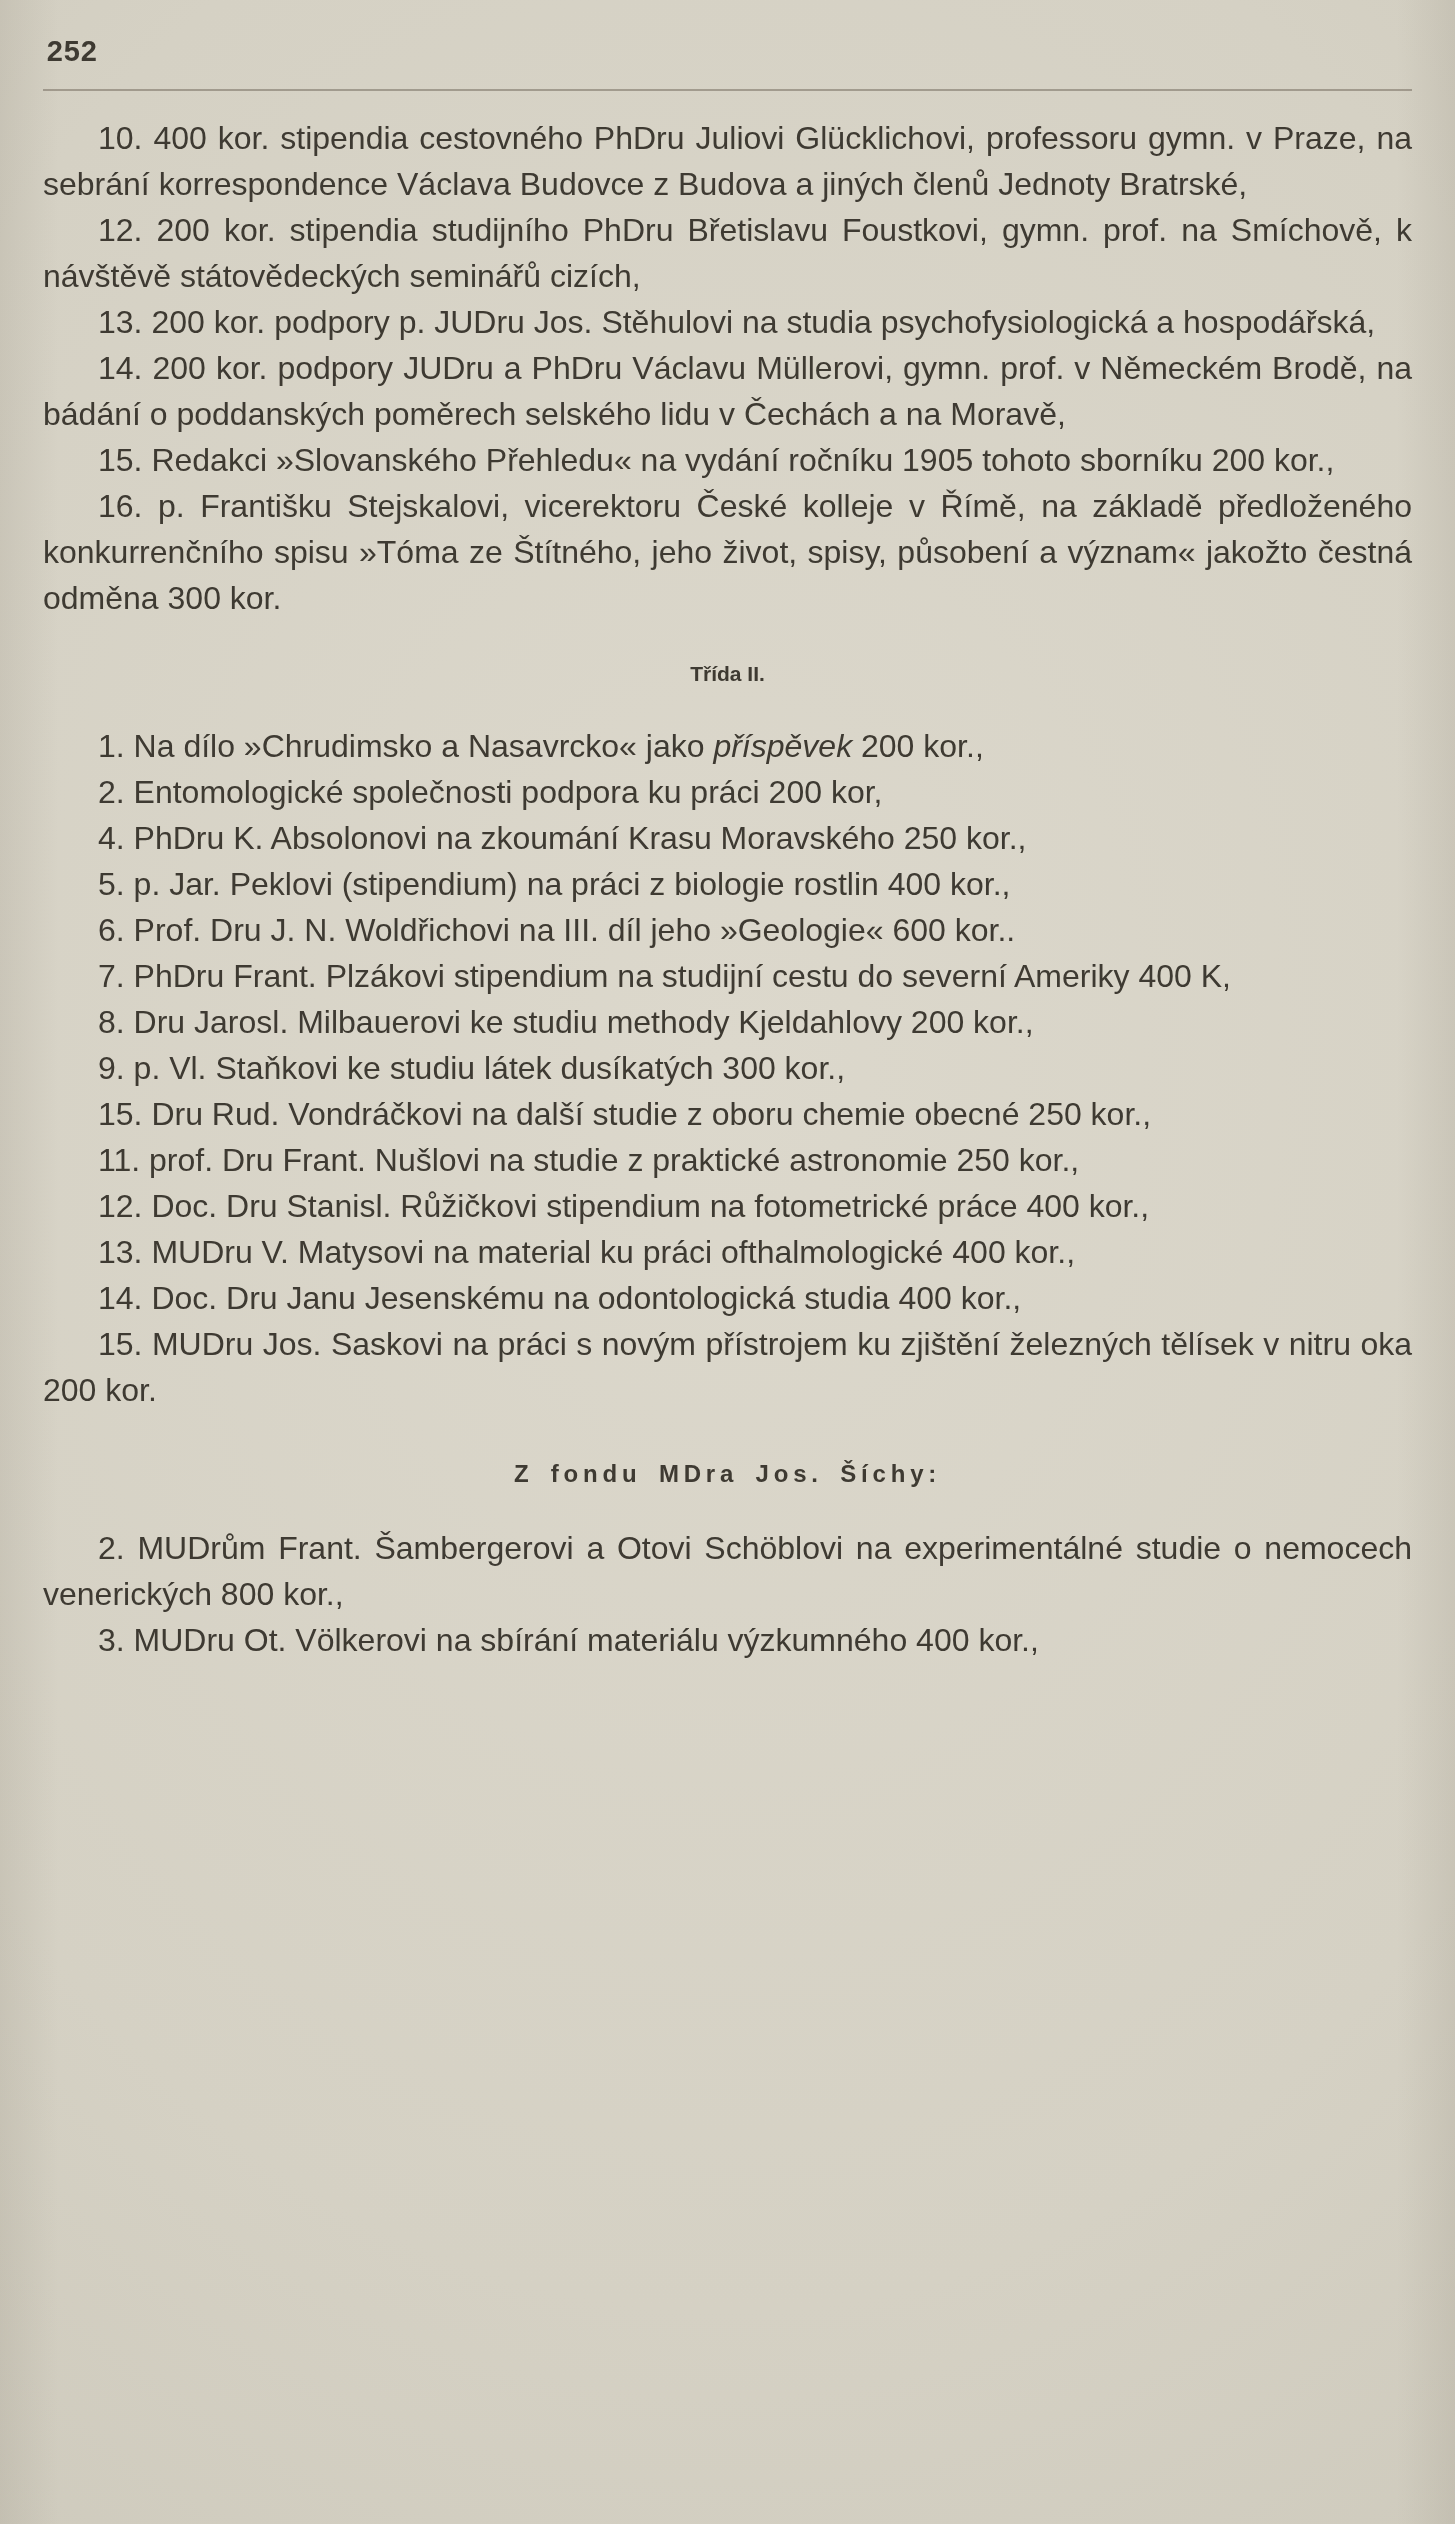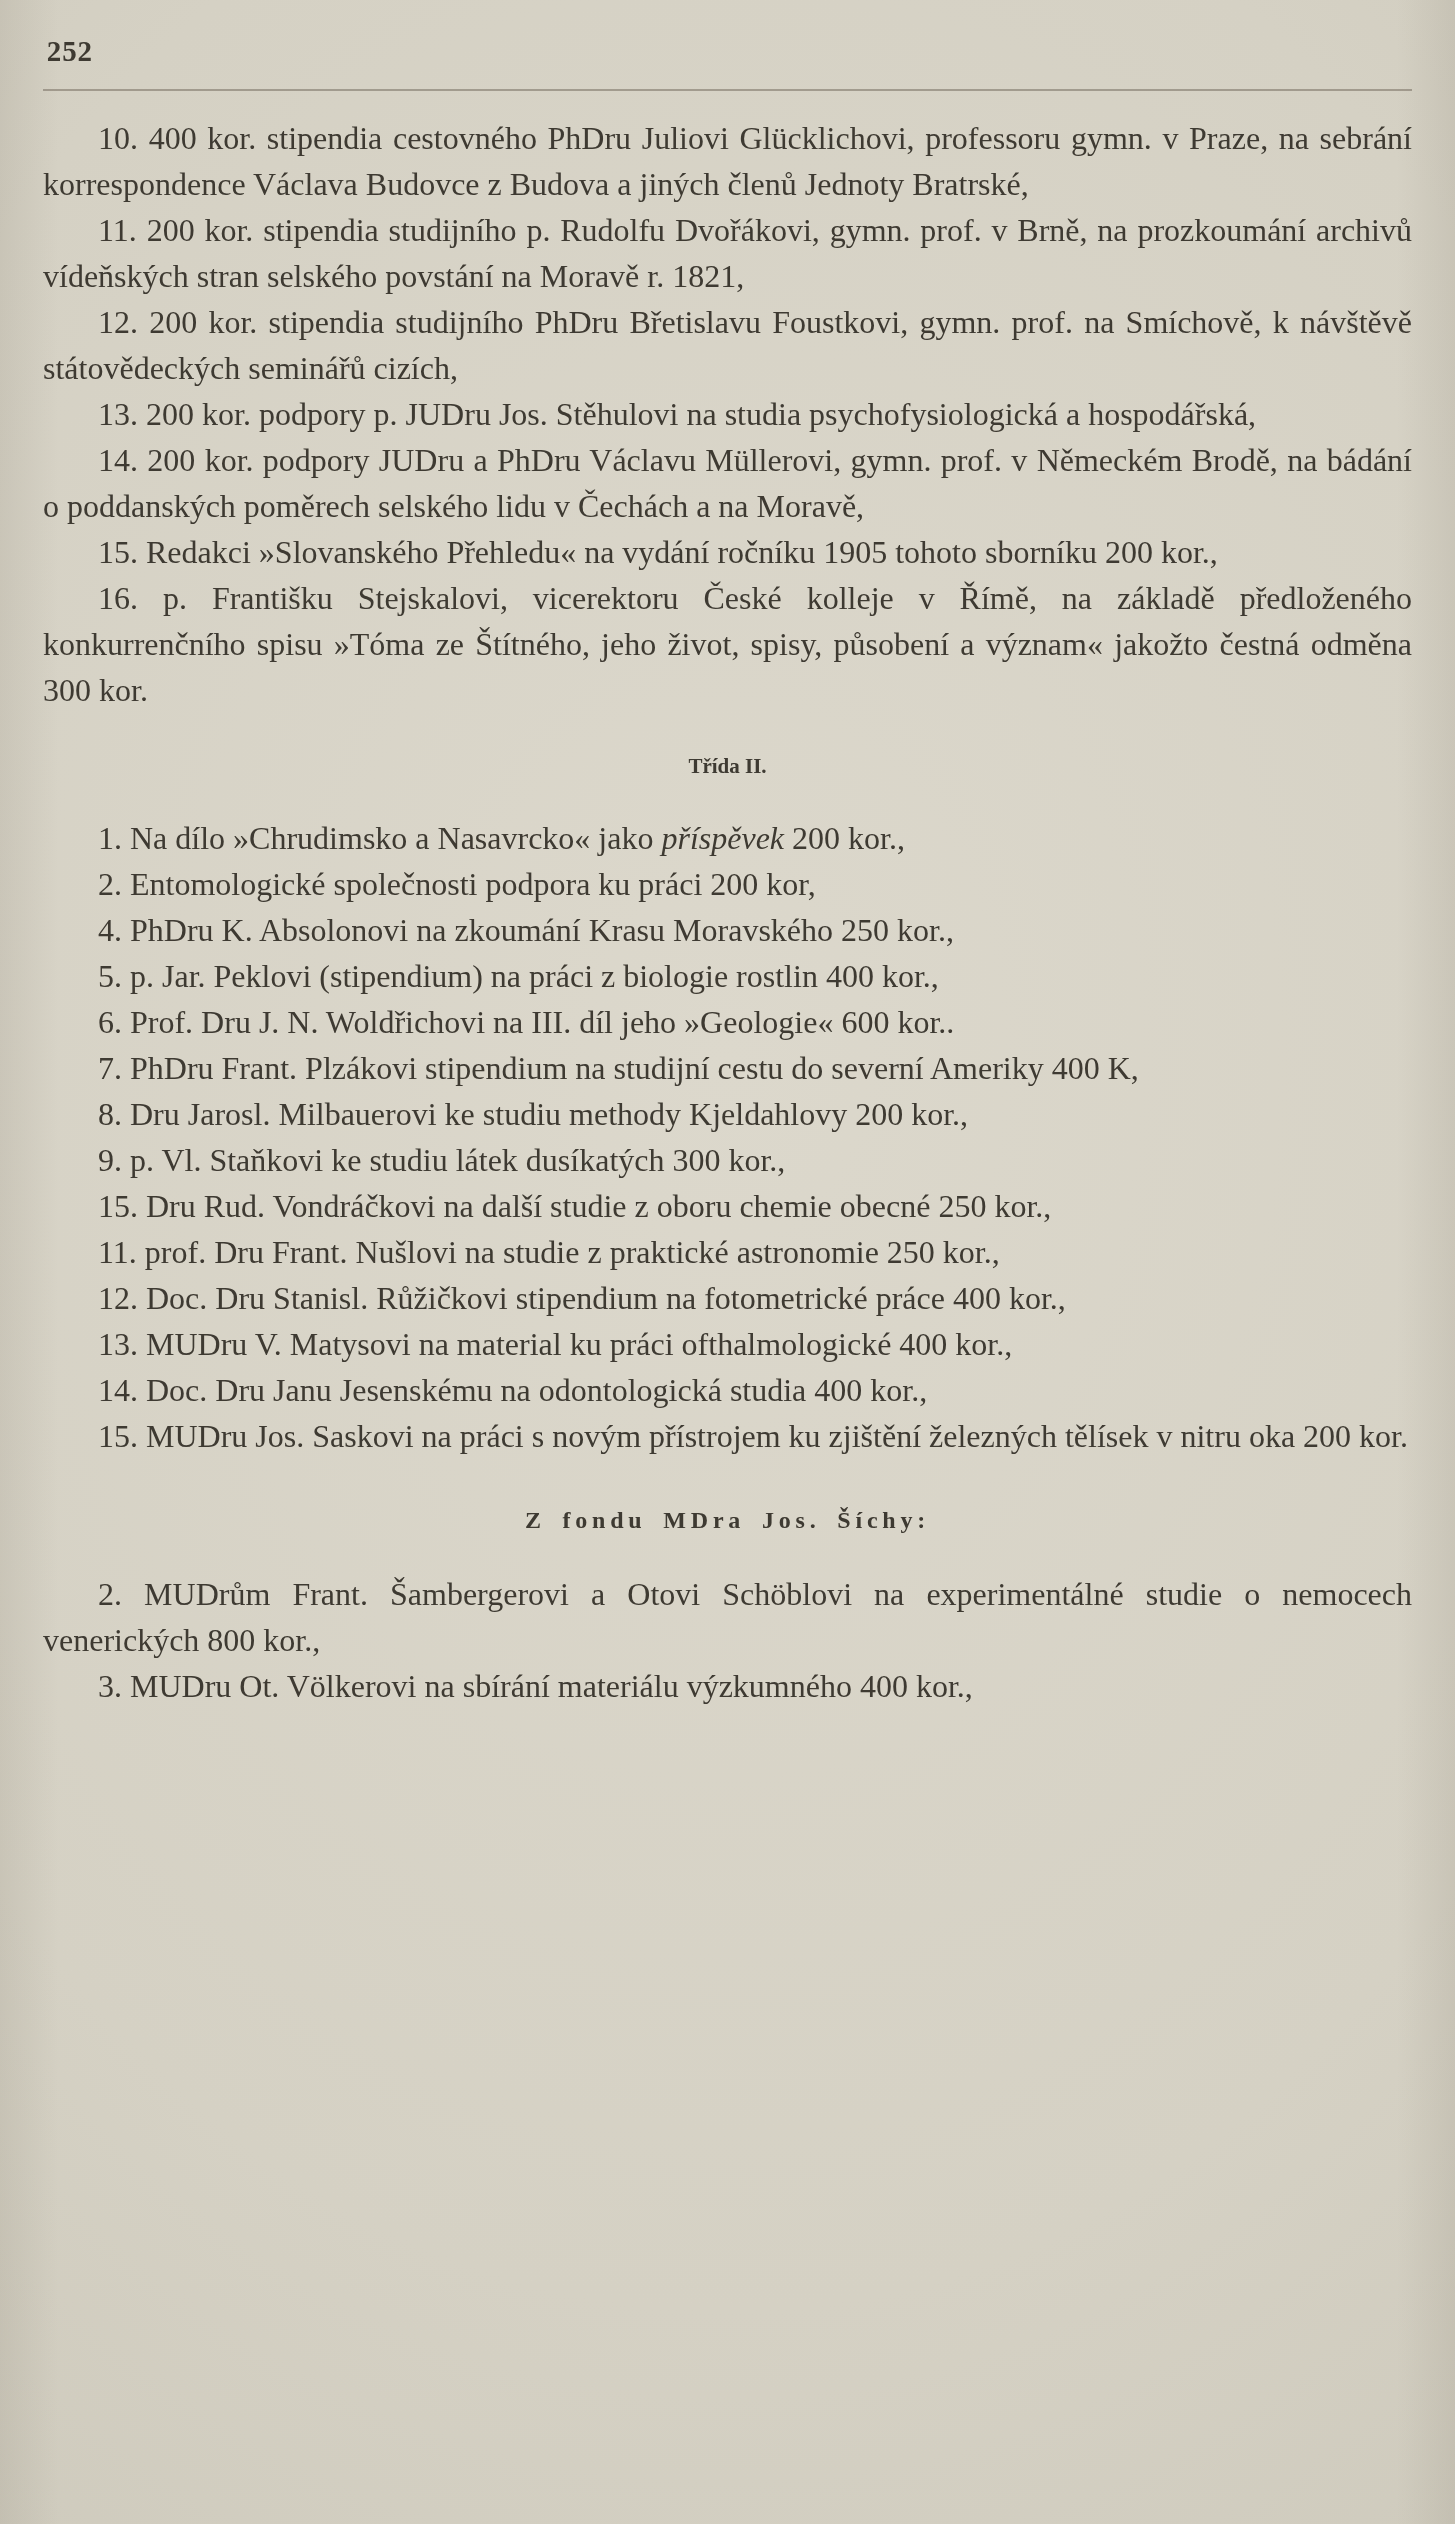--- a/index.html
+++ b/index.html
@@ -9,21 +9,21 @@
     position: relative;
     width: 1455px;
     height: 2525px;
     margin: 0 auto;
     box-sizing: border-box;
     padding: 32px 43px 0 43px;
     background:
       linear-gradient(90deg, rgba(125,117,102,.14) 0%, rgba(125,117,102,0) 4%,
                       rgba(125,117,102,0) 96%, rgba(125,117,102,.14) 100%),
       radial-gradient(120% 90% at 50% 42%, #dcd8cc 0%, #d5d1c4 55%, #c9c5b7 100%);
-    font-family: Liberation Serif, serif;
+    font-family: Liberation Sans, sans-serif;
     font-size: 32px;
     line-height: 46px;
     color: #3e3a32;
     overflow: hidden;
   }
 
   .pagenum {
     font-weight: 700;
     font-size: 29px;
     line-height: 38px;
@@ -63,21 +63,20 @@
 </head>
 <body>
 
 <div class="page">
 
   <div class="pagenum">252</div>
   <div class="rule"></div>
 
   <section>
     <p class="para">10. 400 kor. stipendia cestovného PhDru Juliovi Glücklichovi, professoru gymn. v Praze, na sebrání korrespondence Václava Budovce z Budova a jiných členů Jednoty Bratrské,</p>
-    <p class="para">11. 200 kor. stipendia studijního p. Rudolfu Dvořákovi, gymn. prof. v Brně, na prozkoumání archivů vídeňských stran selského povstání na Moravě r. 1821,</p>
     <p class="para">12. 200 kor. stipendia studijního PhDru Břetislavu Foustkovi, gymn. prof. na Smíchově, k návštěvě státovědeckých seminářů cizích,</p>
     <p class="para">13. 200 kor. podpory p. JUDru Jos. Stěhulovi na studia psychofysiologická a hospodářská,</p>
     <p class="para">14. 200 kor. podpory JUDru a PhDru Václavu Müllerovi, gymn. prof. v Německém Brodě, na bádání o poddanských poměrech selského lidu v Čechách a na Moravě,</p>
     <p class="para">15. Redakci »Slovanského Přehledu« na vydání ročníku 1905 tohoto sborníku 200 kor.,</p>
     <p class="para">16. p. Františku Stejskalovi, vicerektoru České kolleje v Římě, na základě předloženého konkurrenčního spisu »Tóma ze Štítného, jeho život, spisy, působení a význam« jakožto čestná odměna 300 kor.</p>
   </section>
 
   <h2 class="heading">Třída II.</h2>
 
   <section>

